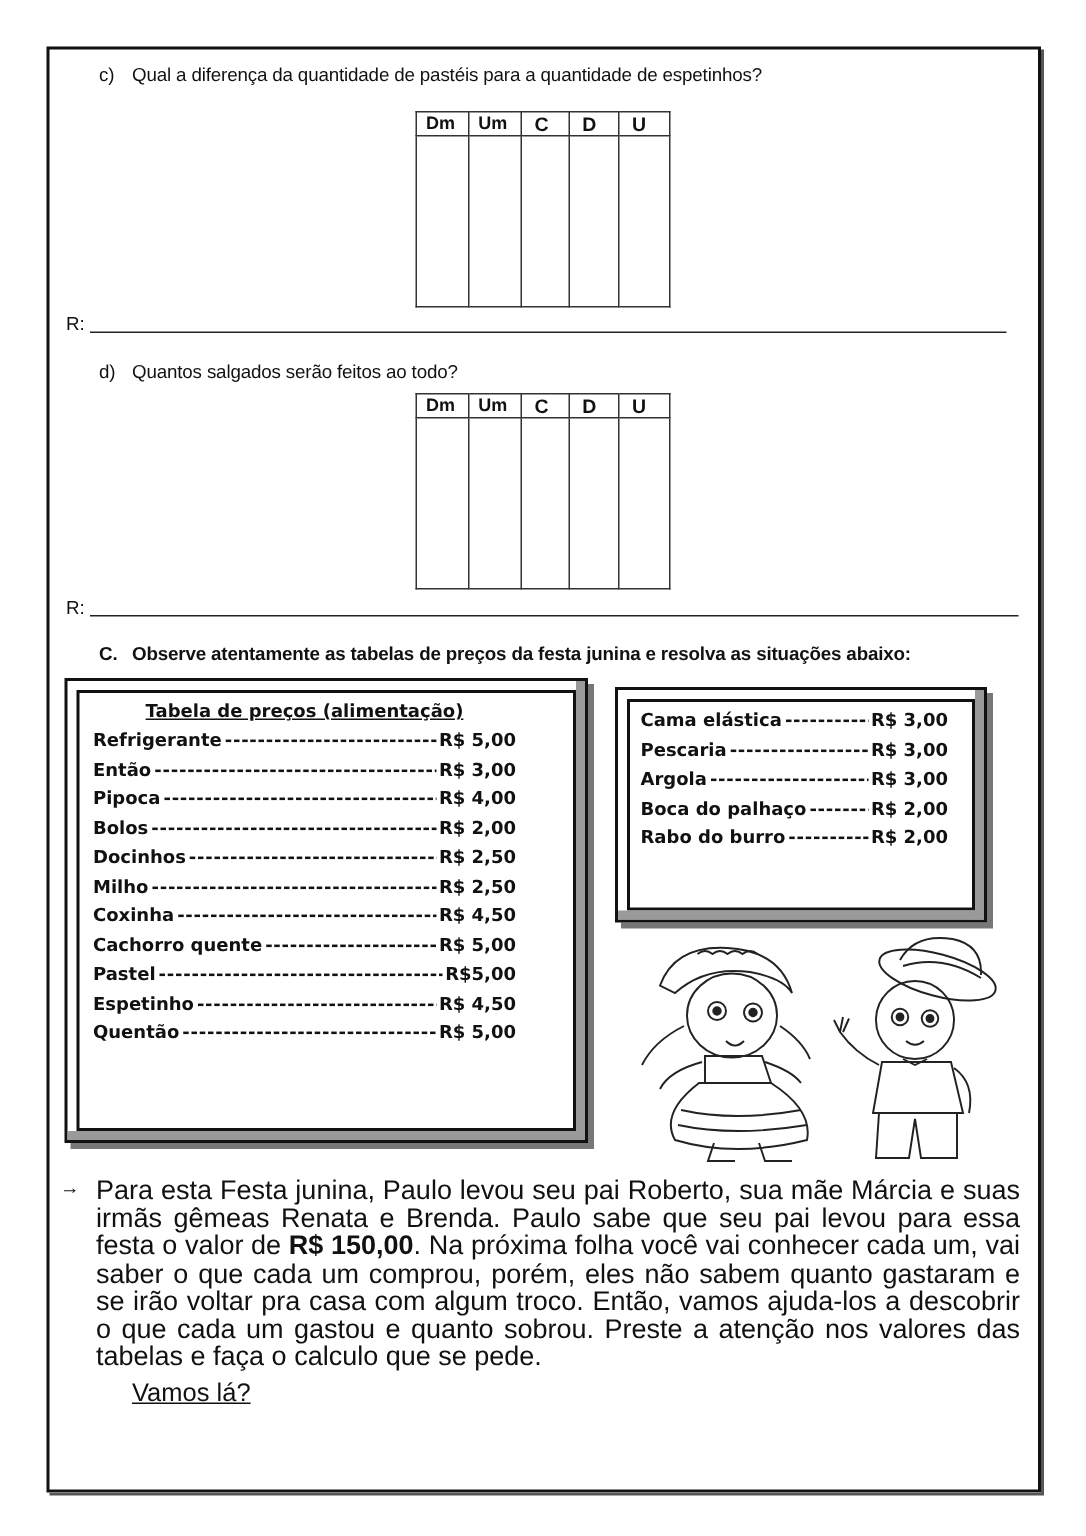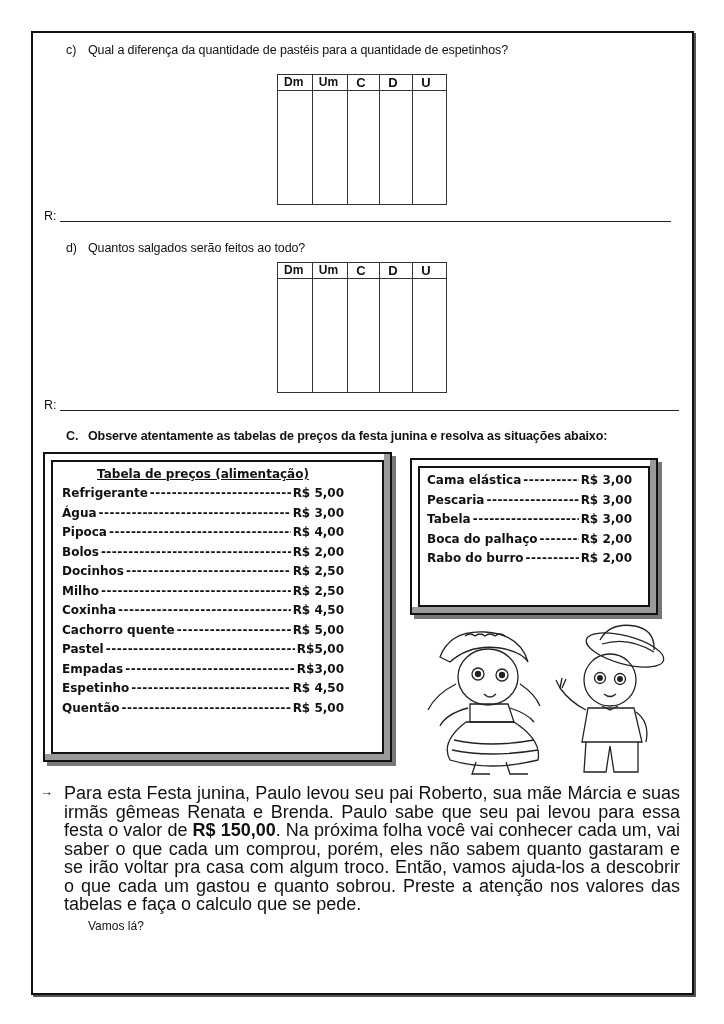--- a/index.html
+++ b/index.html
@@ -29,21 +29,21 @@
   .price-table { position: absolute; font-family: "DejaVu Sans", sans-serif; font-size: 12px; }
   .price-table .ptitle { font-weight: bold; text-decoration: underline; margin-bottom: 3px; }
   .price-table .row { display: flex; white-space: nowrap; overflow: hidden; height: 19.5px; line-height: 19.5px; font-weight: bold; }
   .price-table .row .item { flex: 0 0 auto; }
   .price-table .row .dots { flex: 1 1 auto; overflow: hidden; letter-spacing: 0.5px; margin: 0 2px; }
   .price-table .row .dots::after { content: "------------------------------------------------------------------------"; }
   .price-table .row .price { flex: 0 0 auto; }
   .para { position: absolute; left: 64px; top: 784px; width: 616px; font-size: 18px; line-height: 18.5px;
           text-align: justify; }
   .para-arrow { position: absolute; left: 40px; top: 784px; font-size: 13px; }
-  .closing { position: absolute; left: 88px; top: 919px; font-size: 12px; }
+  .closing { position: absolute; left: 88px; top: 919px; font-size: 17px; text-decoration: underline; }
 </style>
 </head>
 <body>
 
 <div class="page-frame"></div>
 
 <div class="abs q" style="left:66px; top:43px;">
   <span class="lbl">c)</span><span>Qual a diferença da quantidade de pastéis para a quantidade de espetinhos?</span>
 </div>
 <table class="pv-grid" style="left:277px; top:74px; width:170px;">
@@ -104,21 +104,21 @@
   <div class="bev-b"></div>
 </div>
 <div class="price-table" id="food-table" style="left:62px; top:467px; width:282px;">
   <div class="ptitle" style="text-align:center;">Tabela de preços (alimentação)</div>
 <div class="row">
       <span class="item">Refrigerante</span>
       <span class="dots"></span>
       <span class="price">R$ 5,00</span>
     </div>
     <div class="row">
-      <span class="item">Água</span>
+      <span class="item">Então</span>
       <span class="dots"></span>
       <span class="price">R$ 3,00</span>
     </div>
     <div class="row">
       <span class="item">Pipoca</span>
       <span class="dots"></span>
       <span class="price">R$ 4,00</span>
     </div>
     <div class="row">
       <span class="item">Bolos</span>
@@ -142,25 +142,20 @@
     </div>
     <div class="row">
       <span class="item">Cachorro quente</span>
       <span class="dots"></span>
       <span class="price">R$ 5,00</span>
     </div>
     <div class="row">
       <span class="item">Pastel</span>
       <span class="dots"></span>
       <span class="price">R$5,00</span>
-    </div>
-    <div class="row">
-      <span class="item">Empadas</span>
-      <span class="dots"></span>
-      <span class="price">R$3,00</span>
     </div>
     <div class="row">
       <span class="item">Espetinho</span>
       <span class="dots"></span>
       <span class="price">R$ 4,50</span>
     </div>
     <div class="row">
       <span class="item">Quentão</span>
       <span class="dots"></span>
       <span class="price">R$ 5,00</span>
@@ -176,21 +171,21 @@
       <span class="item">Cama elástica</span>
       <span class="dots"></span>
       <span class="price">R$ 3,00</span>
     </div>
     <div class="row">
       <span class="item">Pescaria</span>
       <span class="dots"></span>
       <span class="price">R$ 3,00</span>
     </div>
     <div class="row">
-      <span class="item">Tabela</span>
+      <span class="item">Argola</span>
       <span class="dots"></span>
       <span class="price">R$ 3,00</span>
     </div>
     <div class="row">
       <span class="item">Boca do palhaço</span>
       <span class="dots"></span>
       <span class="price">R$ 2,00</span>
     </div>
     <div class="row">
       <span class="item">Rabo do burro</span>

